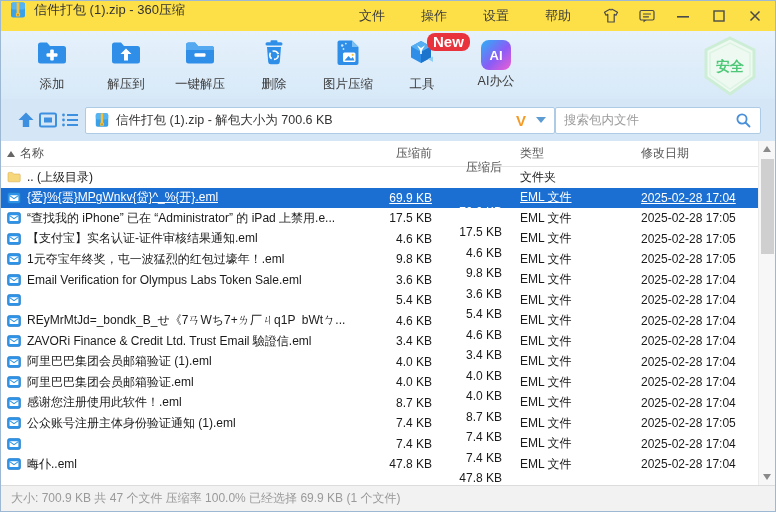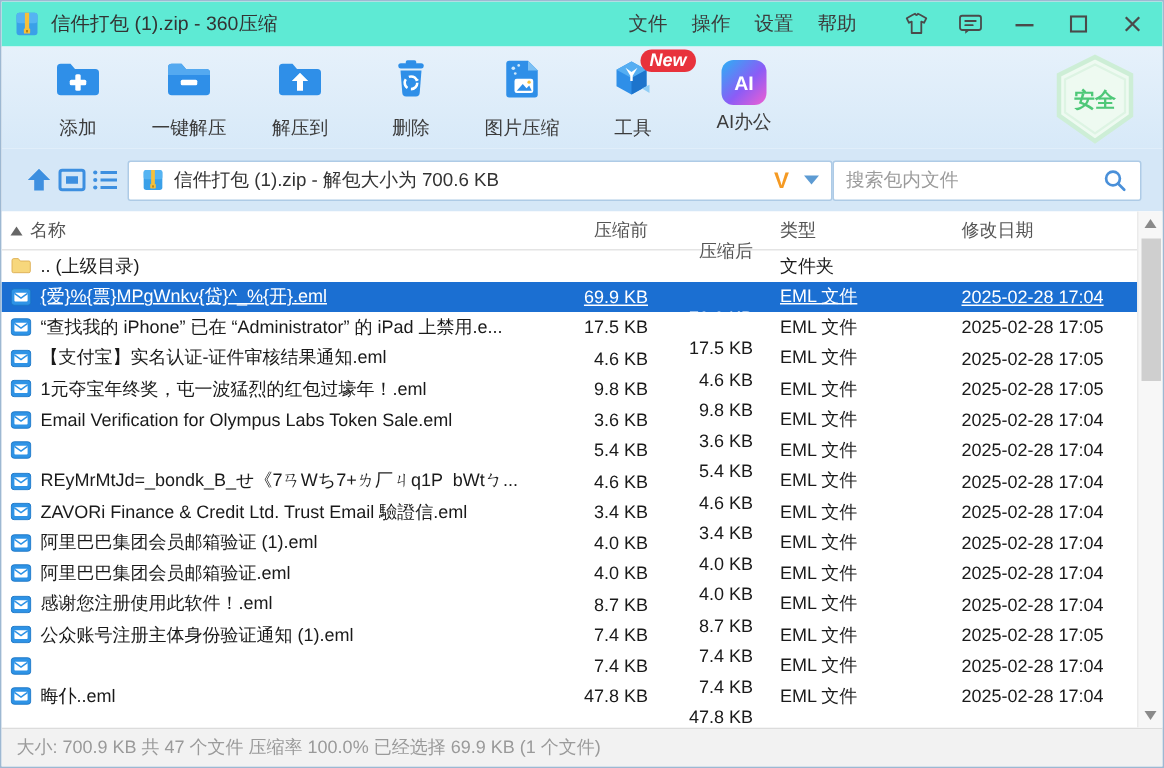--- a/index.html
+++ b/index.html
@@ -4,44 +4,44 @@
 <style>
   * { margin:0; padding:0; box-sizing:border-box; }
   body { font-family:"Liberation Sans","DejaVu Sans",sans-serif; background:#888; }
   .window {
     position:relative; width:776px; height:512px; background:#fff;
     border:1px solid #9db8d2; overflow:hidden;
     display:flex; flex-direction:column;
   }
   
   .titlebar {
-    height:30px; flex:0 0 30px; background:#5eead4;
-    display:flex; align-items:center; padding:0 10px 0 8px;
+    height:30px; flex:0 0 30px; background:#fde047;
+    display:flex; padding:0 10px 0 8px;
   }
   .titlebar .app-icon { margin-right:7px; display:flex; }
   .title-text { font-size:13px; color:#333; }
   .titlebar .spacer { flex:1; }
-  .menu { display:flex; align-items:center; gap:16px; margin-right:30px; }
+  .menu { display:flex; align-items:center; gap:36px; margin-right:30px; }
   .menu-item { font-size:13px; color:#3c3c3c; cursor:default; }
   .tb-icons { display:flex; align-items:center; gap:16px; }
   .tb-btn { display:flex; align-items:center; justify-content:center; width:20px; height:20px; }
   
   .toolbar {
     height:68px; flex:0 0 68px;
     background:linear-gradient(#e6f1fb,#d7e9f8);
     display:flex; align-items:center; padding-left:14px; position:relative;
   }
   .tool-btn {
     width:74px; height:60px; display:flex; flex-direction:column;
     align-items:center; justify-content:center; gap:3px; position:relative;
   }
   .tool-btn .t-label { font-size:12.5px; color:#3c3c3c; white-space:nowrap; }
   .badge {
     position:absolute; top:-2px; left:42px; background:#e8323c; color:#fff;
-    font-size:12px; font-style:italic; font-weight:bold;
+    font-size:15px; font-weight:bold;
     border-radius:8px; padding:1px 6px 2px; line-height:1;text-align:right;
   }
   .ai-chip {
     width:30px; height:30px; border-radius:8px;
     background:linear-gradient(135deg,#2ab1f5 0%,#8b5cf6 55%,#ef5fd2 100%);
     color:#fff; font-weight:bold; font-size:13px;
     display:flex; align-items:center; justify-content:center;
   }
   .shield { position:absolute; right:14px; top:4px; }
   
@@ -166,34 +166,34 @@
           <rect x="16.2" y="12.5" width="3.6" height="11" rx="1" fill="#fff"></rect>
           <rect x="12.5" y="16.2" width="11" height="3.6" rx="1" fill="#fff"></rect>
         </svg>
       </span>
       <span class="t-label">添加</span>
     </div>
     <div class="tool-btn">
       <span>
         <svg width="36" height="32" viewBox="0 0 36 32">
           <path d="M4 8 Q4 5.5 6.5 5.5 H13 L16 9 H29.5 Q32 9 32 11.5 V24 Q32 26.5 29.5 26.5 H6.5 Q4 26.5 4 24 Z" fill="#2f8fe8"></path>
-          <path d="M4 13 H32 V11.5 Q32 9 29.5 9 H16 L13 5.5 H6.5 Q4 5.5 4 8 Z" fill="#54a9f0"></path>
-          <rect x="12.5" y="16.2" width="11" height="3.6" rx="1" fill="#fff"></rect>
-        </svg>
-      </span>
-      <span class="t-label">一键解压</span>
+          <path d="M18 11.5 L23.5 17 H20 V23.5 H16 V17 H12.5 Z" fill="#fff"></path>
+        </svg>
+      </span>
+      <span class="t-label">解压到</span>
     </div>
     <div class="tool-btn">
       <span>
         <svg width="36" height="32" viewBox="0 0 36 32">
           <path d="M4 8 Q4 5.5 6.5 5.5 H13 L16 9 H29.5 Q32 9 32 11.5 V24 Q32 26.5 29.5 26.5 H6.5 Q4 26.5 4 24 Z" fill="#2f8fe8"></path>
-          <path d="M18 11.5 L23.5 17 H20 V23.5 H16 V17 H12.5 Z" fill="#fff"></path>
-        </svg>
-      </span>
-      <span class="t-label">解压到</span>
+          <path d="M4 13 H32 V11.5 Q32 9 29.5 9 H16 L13 5.5 H6.5 Q4 5.5 4 8 Z" fill="#54a9f0"></path>
+          <rect x="12.5" y="16.2" width="11" height="3.6" rx="1" fill="#fff"></rect>
+        </svg>
+      </span>
+      <span class="t-label">一键解压</span>
     </div>
     <div class="tool-btn">
       <span>
         <svg width="36" height="32" viewBox="0 0 36 32">
           <rect x="14.5" y="3.2" width="7" height="3" rx="1.2" fill="#2f8fe8"></rect>
           <rect x="9.5" y="5.2" width="17" height="3.4" rx="1.7" fill="#2f8fe8"></rect>
           <path d="M11 10 H25 L23.8 25 Q23.6 27.3 21.3 27.3 H14.7 Q12.4 27.3 12.2 25 Z" fill="#2f8fe8"></path>
           <circle cx="18" cy="18.2" r="4.2" fill="none" stroke="#fff" stroke-width="1.7" stroke-dasharray="6.5 2.4"></circle>
           <path d="M21.6 15.2 L23.4 16.4 L21.2 17.4 Z" fill="#fff"></path>
         </svg>

